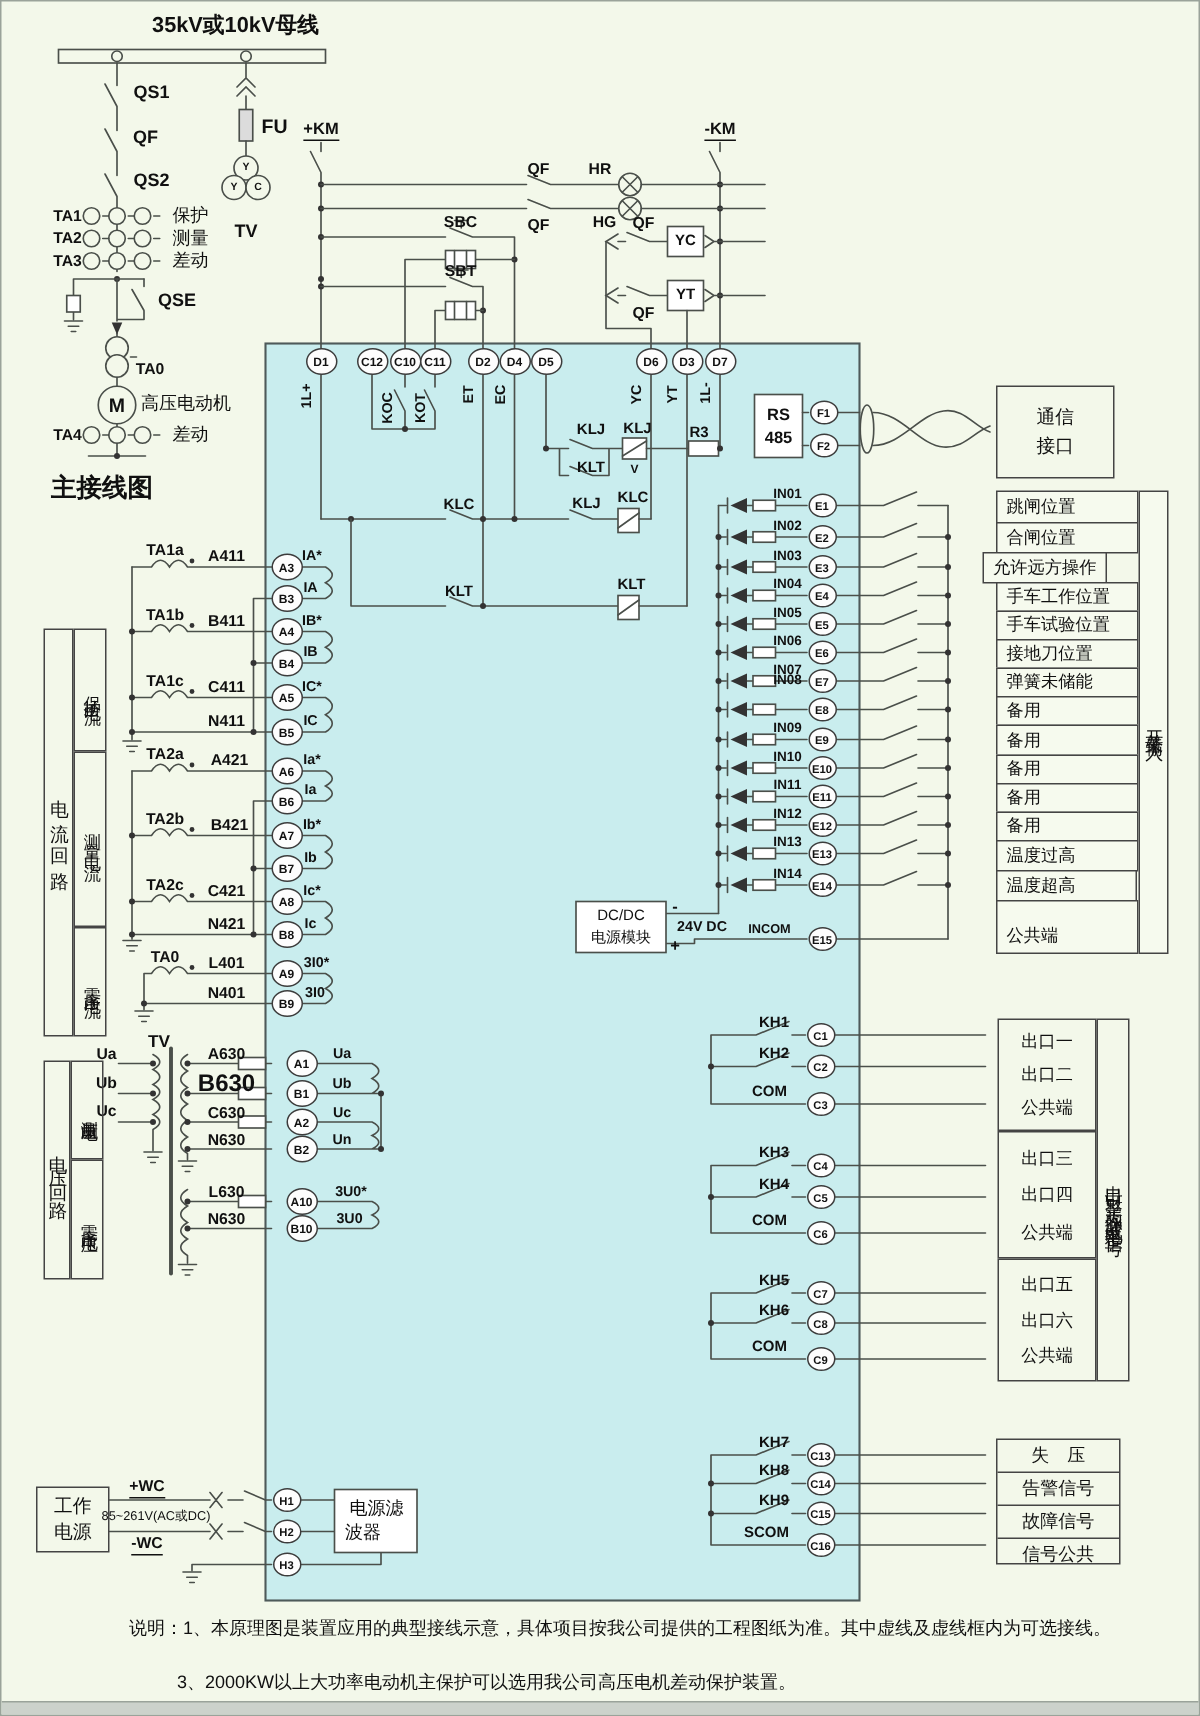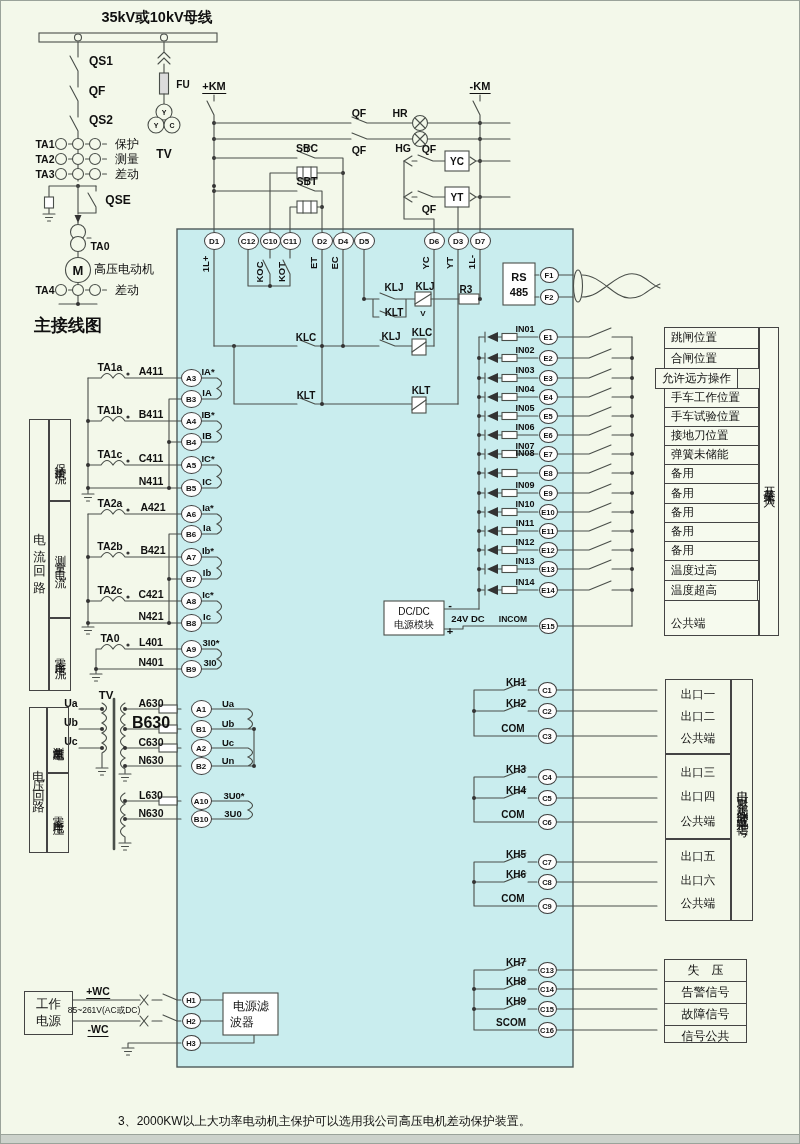--- a/index.html
+++ b/index.html
@@ -364,21 +364,21 @@
 <span class="t b" style="left:44px;top:173px;font-size:10.5px">TA3</span>
 <span class="t" style="left:126px;top:143px;font-size:12px">保护</span>
 <span class="t" style="left:126px;top:158px;font-size:12px">测量</span>
 <span class="t" style="left:126px;top:173px;font-size:12px">差动</span>
 <span class="t b" style="left:117px;top:199px;font-size:12px">QSE</span>
 <span class="t b" style="left:99px;top:245px;font-size:10.5px">TA0</span>
 <span class="t b" style="left:77px;top:269px;font-size:13px">M</span>
 <span class="t" style="left:123px;top:268px;font-size:12px">高压电动机</span>
 <span class="t b" style="left:44px;top:289px;font-size:10.5px">TA4</span>
 <span class="t" style="left:126px;top:289px;font-size:12px">差动</span>
-<span class="t b" style="left:182px;top:83px;font-size:10px">FU</span>
+<span class="t b" style="left:182px;top:83px;font-size:13px">FU</span>
 <span class="t b" style="left:163px;top:153px;font-size:12px">TV</span>
 <span class="t b" style="left:163px;top:111px;font-size:7px">Y</span>
 <span class="t b" style="left:155px;top:124px;font-size:7px">Y</span>
 <span class="t b" style="left:171px;top:124px;font-size:7px">C</span>
 <span class="t b" style="left:67px;top:324px;font-size:17px">主接线图</span>
 
 <span class="t b und" style="left:213px;top:86px;font-size:11px">+KM</span>
 <span class="t b und" style="left:479px;top:86px;font-size:11px">-KM</span>
 <span class="t b" style="left:358px;top:112px;font-size:10.5px">QF</span>
 <span class="t b" style="left:399px;top:112px;font-size:10.5px">HR</span>
@@ -417,20 +417,24 @@
 <span class="t b" style="left:465px;top:288px;font-size:10px">R3</span>
 <span class="t b" style="left:305px;top:336px;font-size:10px">KLC</span>
 <span class="t b" style="left:390px;top:335px;font-size:10px">KLJ</span>
 <span class="t b" style="left:421px;top:331px;font-size:10px">KLC</span>
 <span class="t b" style="left:305px;top:394px;font-size:10px">KLT</span>
 <span class="t b" style="left:420px;top:389px;font-size:10px">KLT</span>
 <span class="t b" style="left:518px;top:276px;font-size:11px">RS</span>
 <span class="t b" style="left:518px;top:291px;font-size:11px">485</span>
 <div class="c2" style="left:548px;top:274px">F1</div>
 <div class="c2" style="left:548px;top:296px">F2</div>
+<div class="box" style="left:663px;top:256px;width:79px;height:62px;display:flex;flex-direction:column;align-items:center;justify-content:center;font-size:12.5px;line-height:19px">
+  <span>通信</span>
+  <span>接口</span>
+</div>
 
 <span class="t b" style="left:109px;top:366px;font-size:10.5px">TA1a</span>
 <span class="t b" style="left:150px;top:370px;font-size:10.5px">A411</span>
 <span class="t b" style="left:109px;top:409px;font-size:10.5px">TA1b</span>
 <span class="t b" style="left:150px;top:413px;font-size:10.5px">B411</span>
 <span class="t b" style="left:109px;top:453px;font-size:10.5px">TA1c</span>
 <span class="t b" style="left:150px;top:457px;font-size:10.5px">C411</span>
 <span class="t b" style="left:150px;top:480px;font-size:10.5px">N411</span>
 <span class="t b" style="left:109px;top:502px;font-size:10.5px">TA2a</span>
 <span class="t b" style="left:152px;top:506px;font-size:10.5px">A421</span>
@@ -632,16 +636,17 @@
 </div>
 <span class="t b und" style="left:97px;top:991px;font-size:10.5px">+WC</span>
 <span class="t" style="left:103px;top:1010px;font-size:8.5px">85~261V(AC或DC)</span>
 <span class="t b und" style="left:97px;top:1029px;font-size:10.5px">-WC</span>
 <div class="c2" style="left:190px;top:999px">H1</div>
 <div class="c2" style="left:190px;top:1020px">H2</div>
 <div class="c2" style="left:190px;top:1042px">H3</div>
 <span class="t" style="left:250px;top:1005px;font-size:12px">电源滤</span>
 <span class="t" style="left:241px;top:1021px;font-size:12px">波器</span>
 
+<span class="tl" style="left:85px;top:1076px">说明：1、本原理图是装置应用的典型接线示意，具体项目按我公司提供的工程图纸为准。其中虚线及虚线框内为可选接线。</span>
 <span class="tl" style="left:117px;top:1112px">3、2000KW以上大功率电动机主保护可以选用我公司高压电机差动保护装置。</span>
 
 <div class="bot-band"></div>
 </div>
 
 </body></html>

